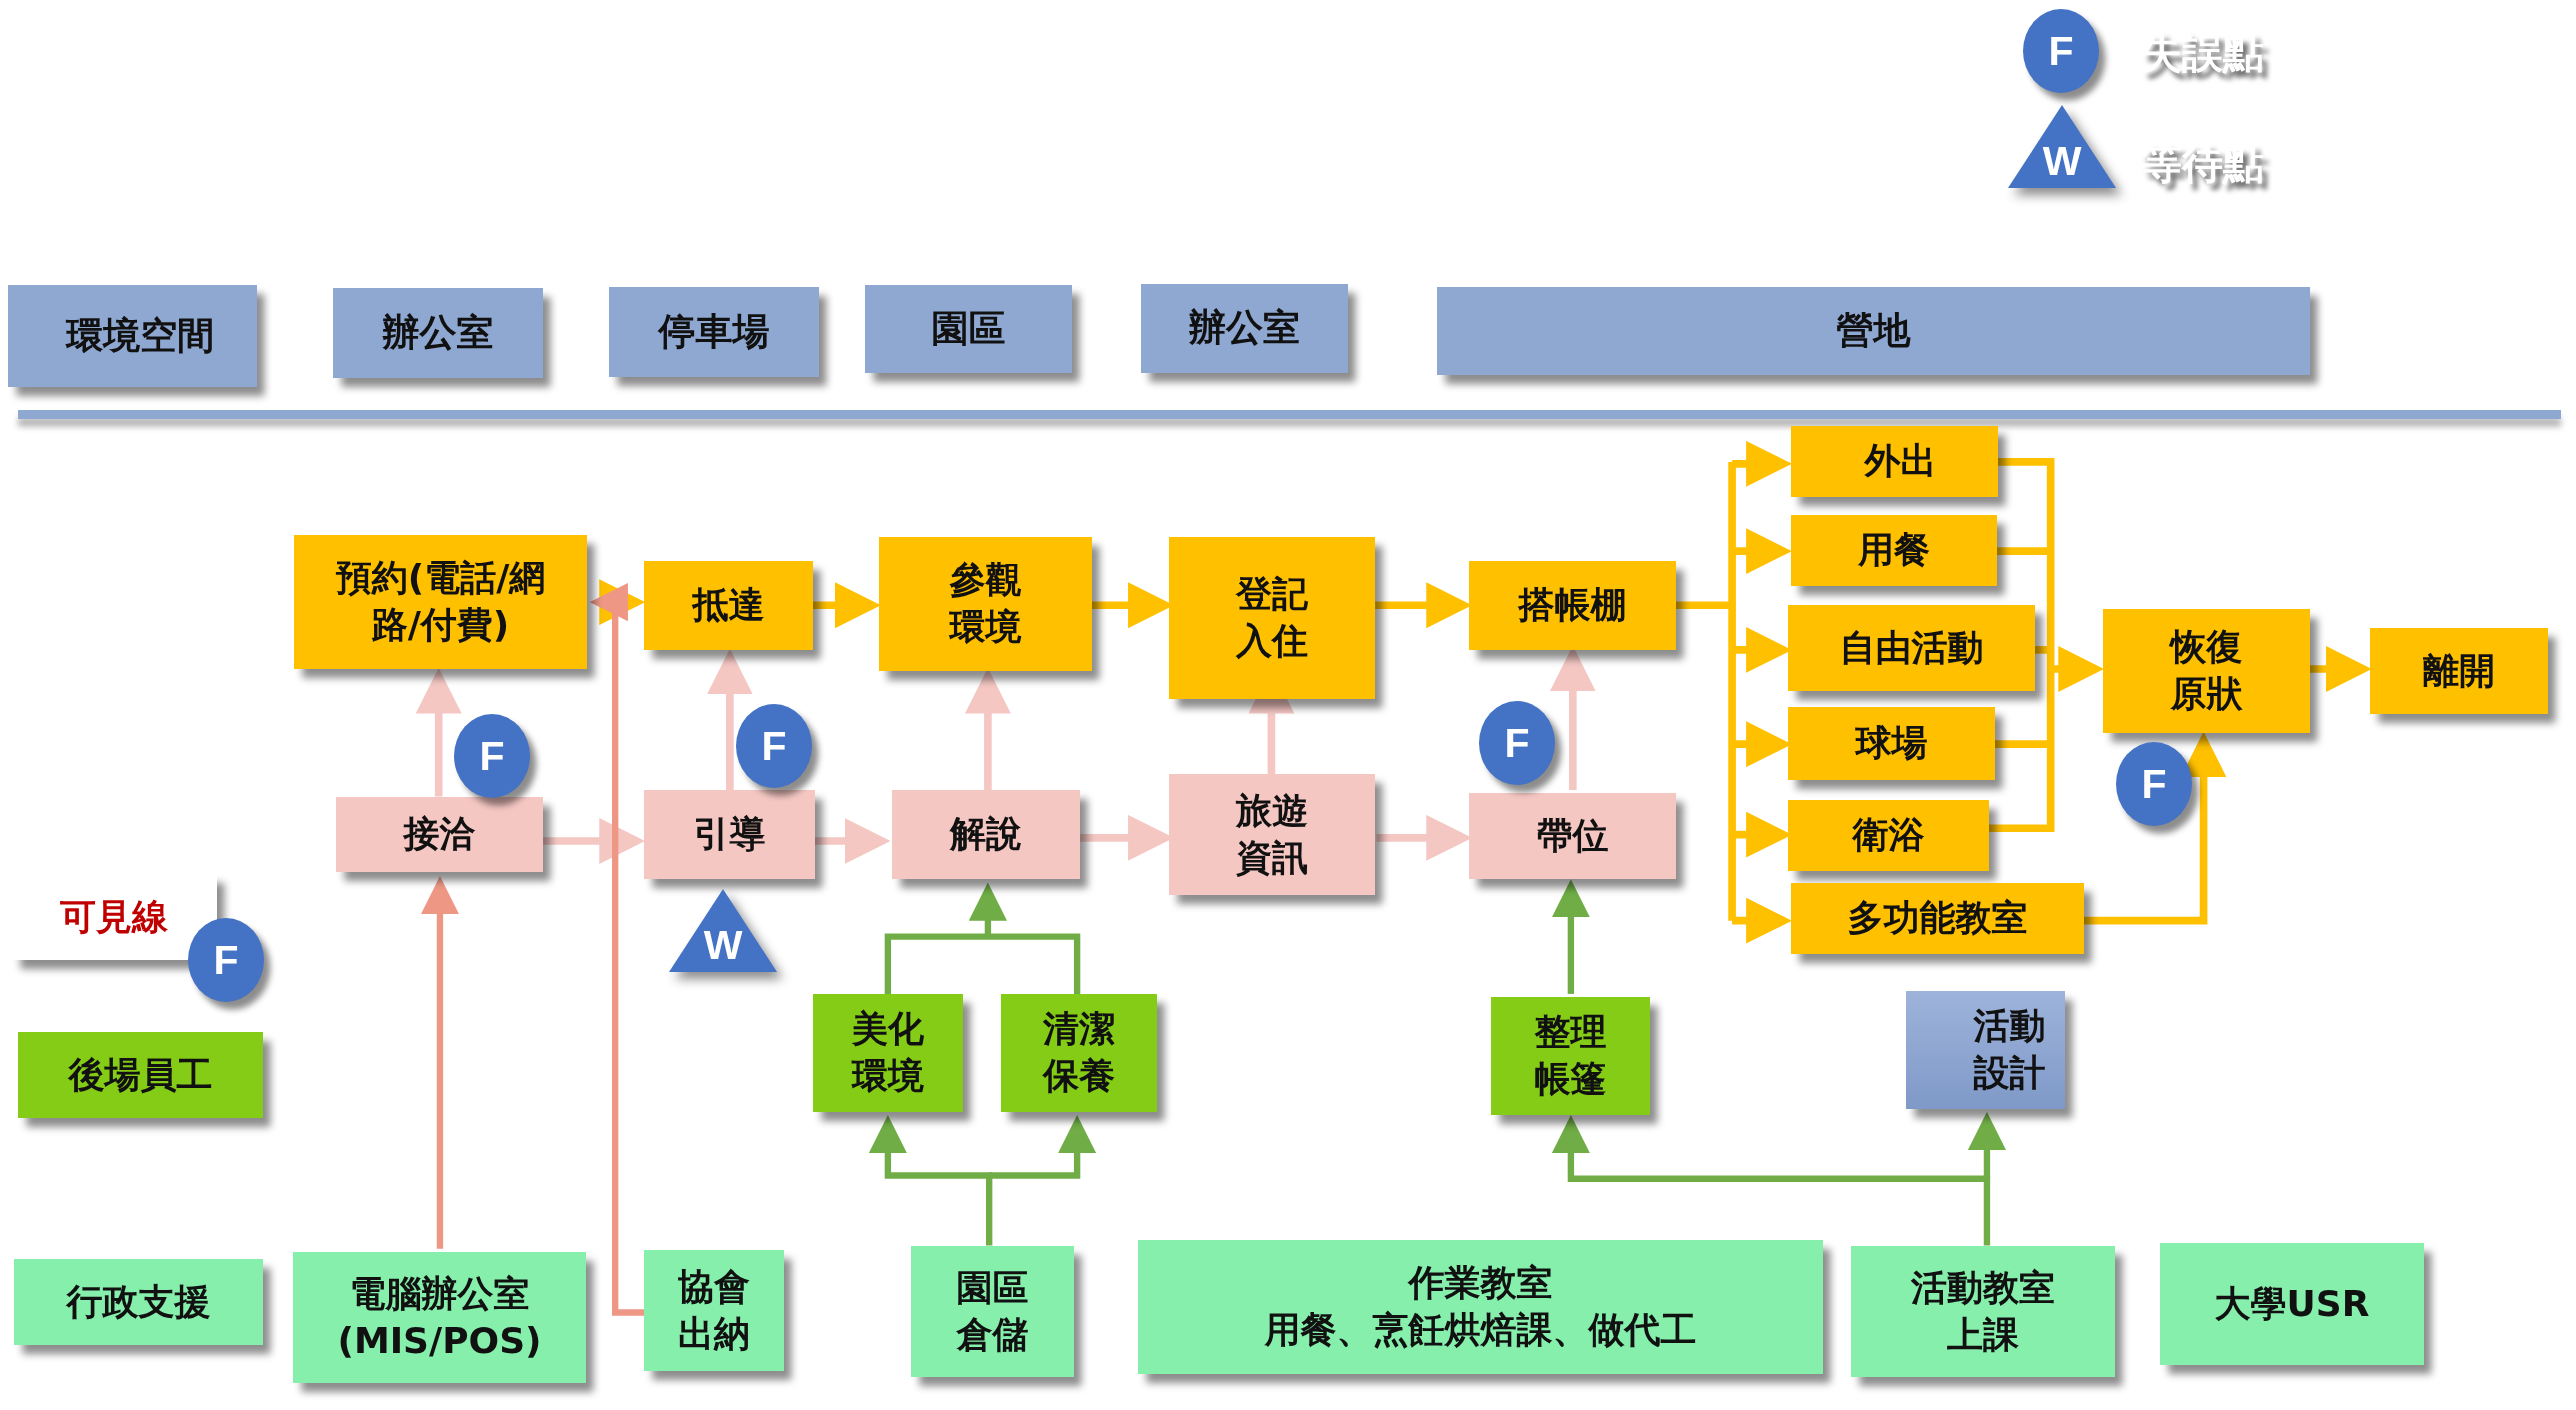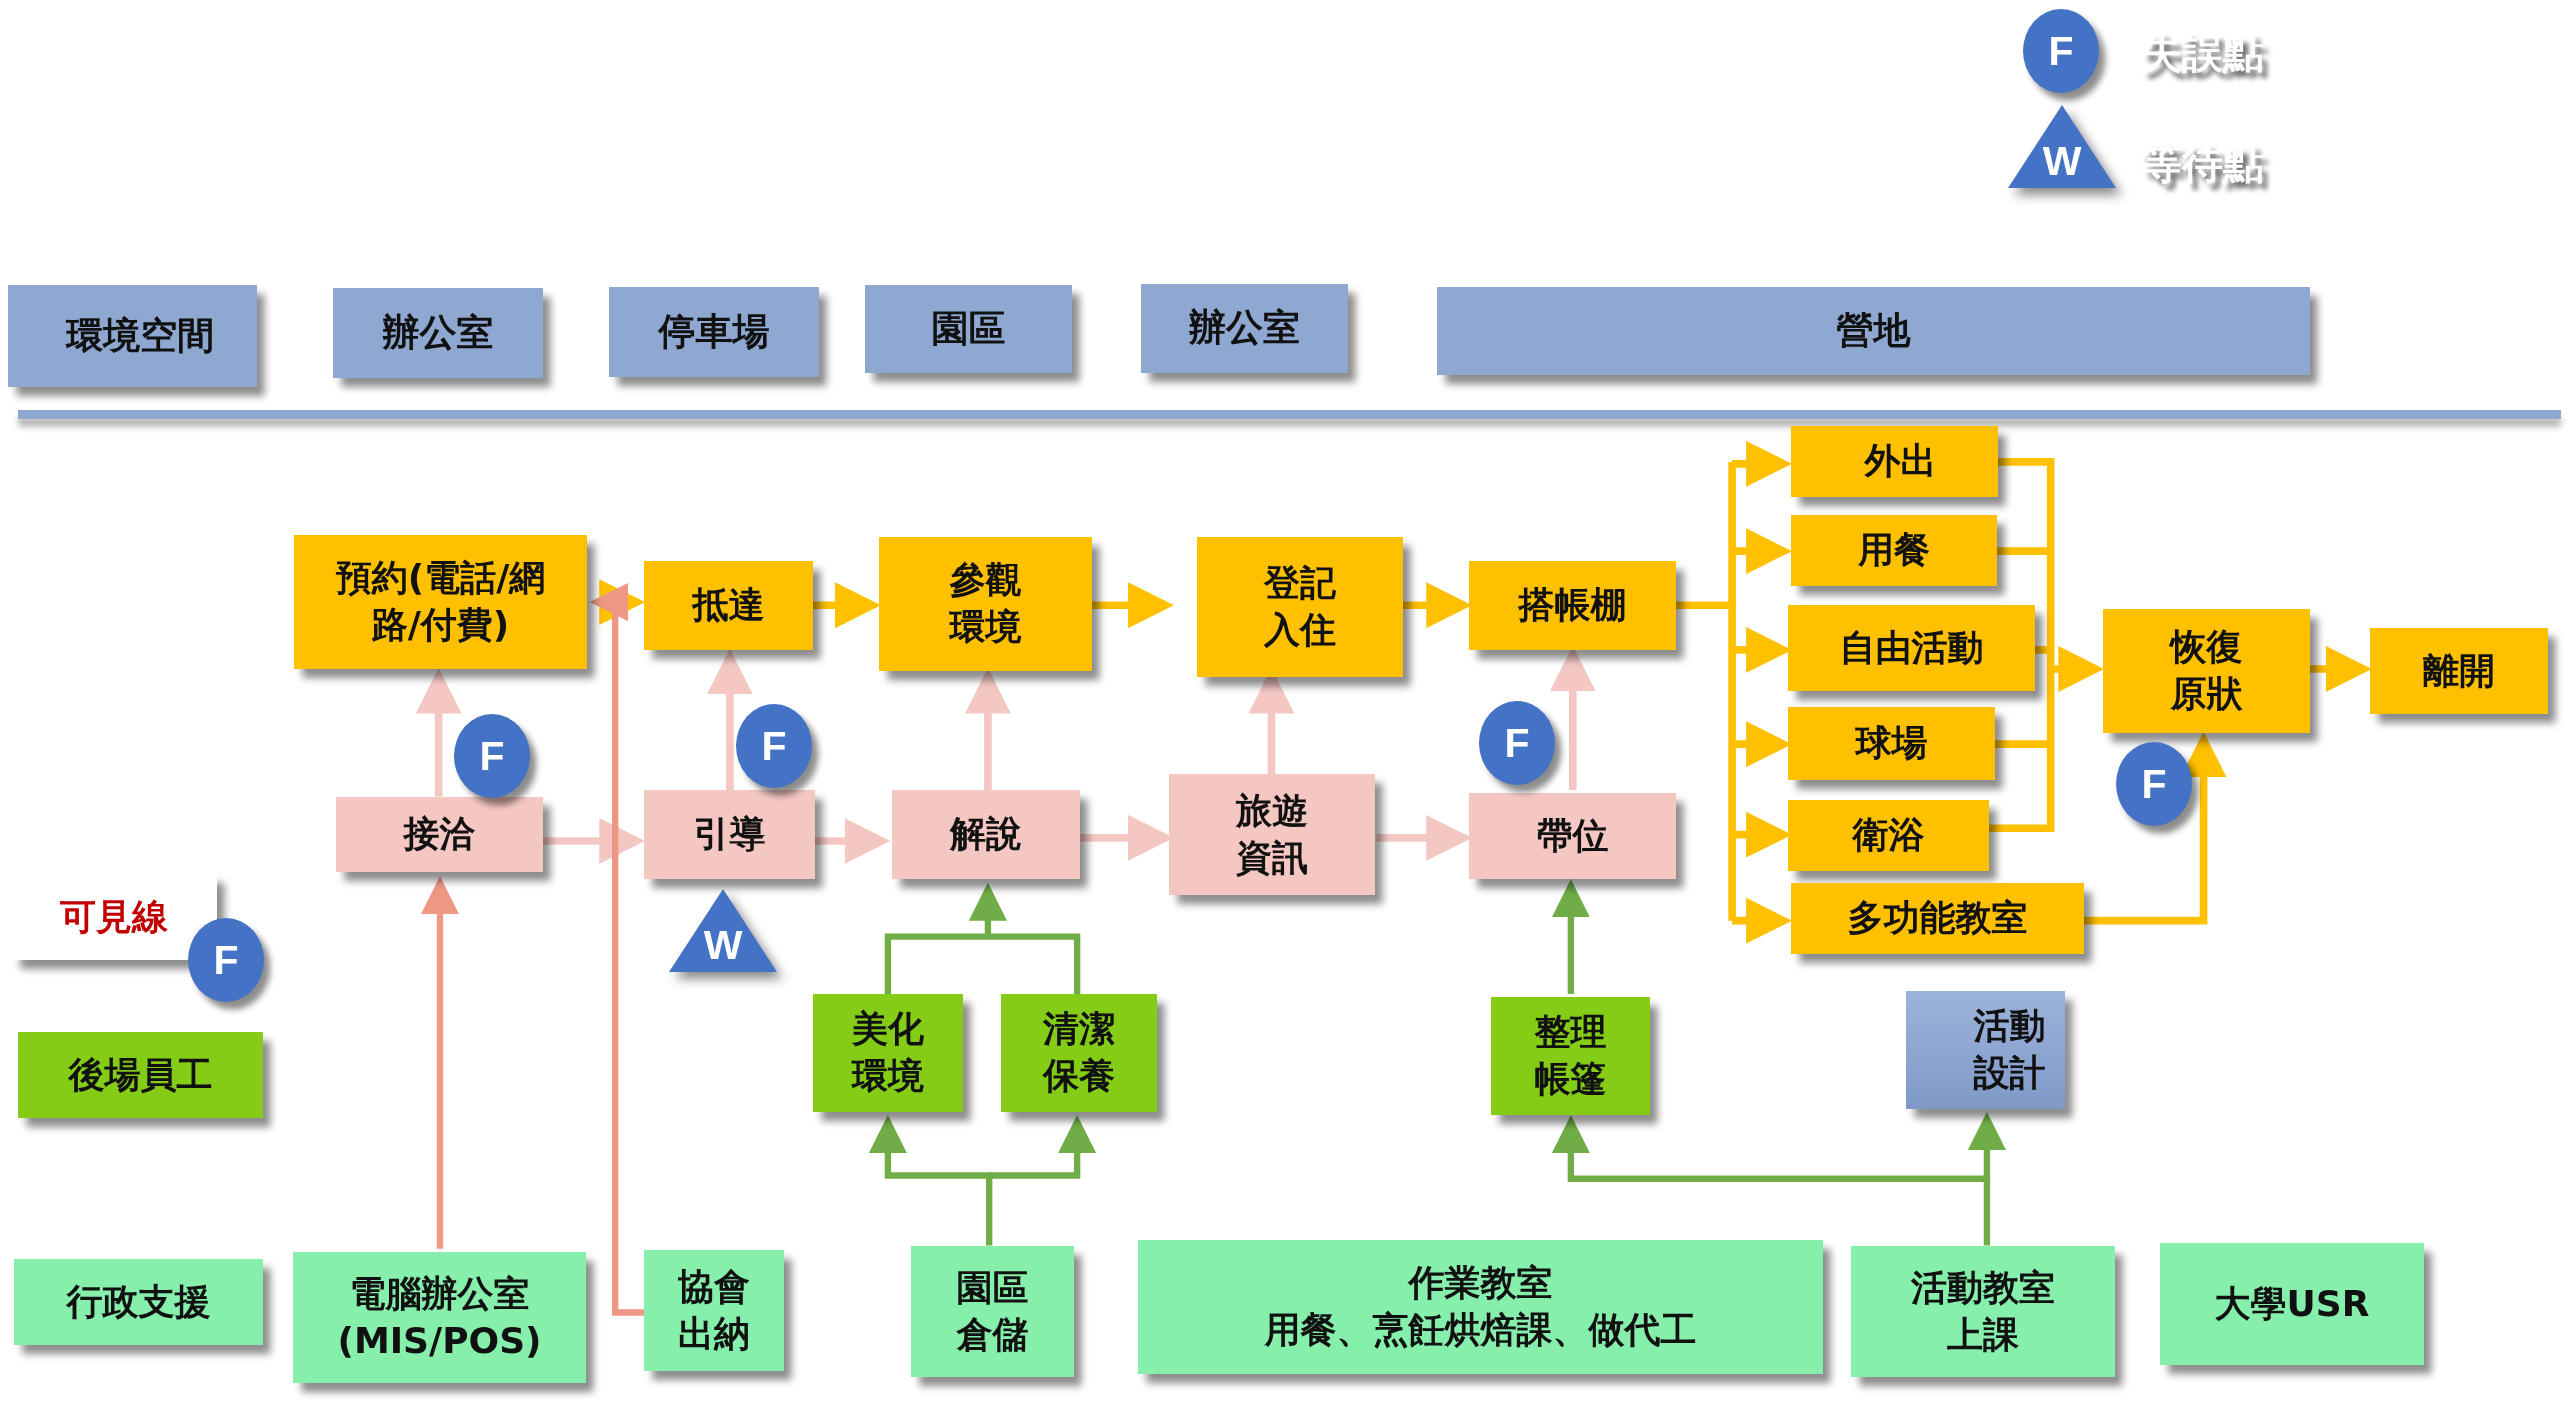--- a/index.html
+++ b/index.html
@@ -113,21 +113,21 @@
 <div class="box lane" style="left:865px;top:285px;width:207px;height:88px;">園區</div>
 <div class="box lane" style="left:1141px;top:284px;width:207px;height:89px;">辦公室</div>
 <div class="box lane" style="left:1437px;top:287px;width:873px;height:88px;">營地</div>
 <div class="sep"></div>
 
 <div class="box orange" style="left:294px;top:535px;width:293px;height:134px;">預約(電話/網
 路/付費)</div>
 <div class="box orange" style="left:644px;top:561px;width:169px;height:89px;">抵達</div>
 <div class="box orange" style="left:879px;top:537px;width:213px;height:134px;">參觀
 環境</div>
-<div class="box orange" style="left:1169px;top:537px;width:206px;height:140px;margin-left:28px;">登記
+<div class="box orange" style="left:1169px;top:537px;width:206px;height:162px;">登記
 入住</div>
 <div class="box orange" style="left:1469px;top:561px;width:207px;height:89px;">搭帳棚</div>
 <div class="box orange" style="left:1791px;top:426px;width:207px;height:71px;padding-left:12px;">外出</div>
 <div class="box orange" style="left:1791px;top:515px;width:206px;height:71px;">用餐</div>
 <div class="box orange" style="left:1788px;top:605px;width:247px;height:86px;">自由活動</div>
 <div class="box orange" style="left:1788px;top:707px;width:207px;height:73px;">球場</div>
 <div class="box orange" style="left:1788px;top:800px;width:201px;height:71px;">衛浴</div>
 <div class="box orange" style="left:1791px;top:883px;width:293px;height:71px;">多功能教室</div>
 <div class="box orange" style="left:2103px;top:609px;width:207px;height:124px;">恢復
 原狀</div>

